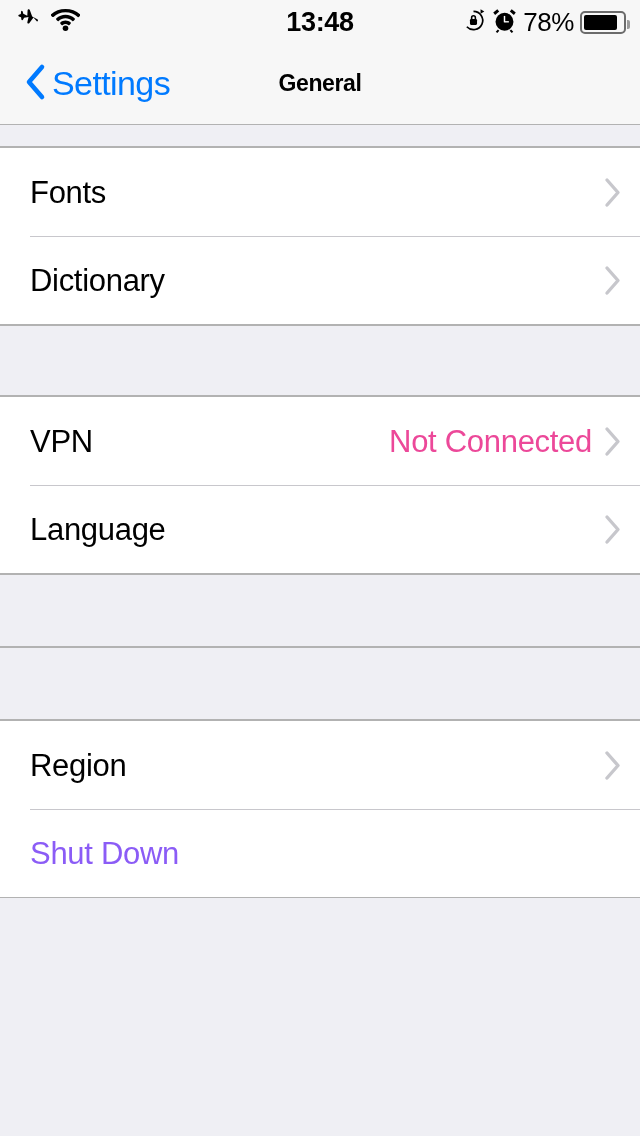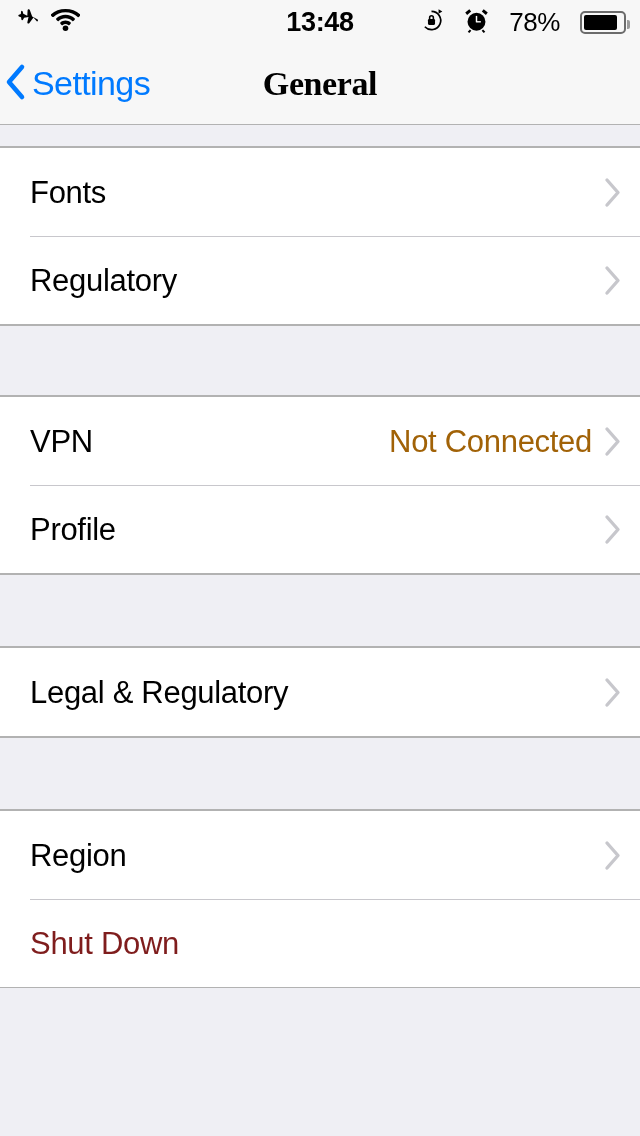--- a/index.html
+++ b/index.html
@@ -51,21 +51,21 @@
   .status-time {
     font-size: 27px;
     font-weight: bold;
     color: #000;
     letter-spacing: -0.3px;
   }
   .status-right {
     margin-left: auto;
     display: flex;
     align-items: center;
-    gap: 20px;
+    gap: 6px;
     flex: 0 0 auto;
   }
   .battery-pct {
     font-size: 26px;
     color: #000;
     letter-spacing: -0.4px;
   }
   .batt-shell {
     position: relative;
     width: 46px;
@@ -97,47 +97,46 @@
   .nav-bar {
     position: relative;
     height: 81px;
     width: 640px;
     background: #F7F7F7;
     border-bottom: 1px solid #B2B2B2;
     box-sizing: border-box;
   }
   .nav-back {
     position: absolute;
-    left: 4px;
+    left: 24px;
     top: 0;
     bottom: 1px;
     display: flex;
     align-items: center;
     gap: 6px;
     padding-right: 10px;
     cursor: pointer;
   }
   .nav-back-label {
     font-size: 34px;
     color: #007AFF;
     letter-spacing: -0.6px;
   }
   .nav-title {
     position: absolute;
     left: 0; right: 0;
     top: 0; bottom: 1px;
     display: flex;
     align-items: center;
     justify-content: center;
-    font-size: 34px;
+    font-size: 23px;
     font-weight: bold;
     color: #000;
     letter-spacing: -0.4px;
     pointer-events: none;
-    font-family: Liberation Serif, serif;
   }
 
   
   .table {
     width: 640px;
     background: #EFEFF4;
   }
   .gap {
     background: #EFEFF4;
     border-top: 1px solid #B2B2B2;
@@ -170,26 +169,26 @@
     height: 1px;
     background: #C8C7CC;
   }
   .row-label {
     font-size: 31px;
     color: #000;
     letter-spacing: -0.3px;
     line-height: 1;
   }
   .row-label.tinted {
-    color: #7f1d1d;
+    color: #8b5cf6;
   }
   .row-detail {
     margin-left: auto;
     font-size: 31px;
-    color: #a16207;
+    color: #ec4899;
     letter-spacing: -0.3px;
     line-height: 1;
     padding-right: 12px;
   }
   .row-chevron {
     margin-left: auto;
     display: flex;
     align-items: center;
     flex: 0 0 auto;
   }
@@ -269,59 +268,49 @@
       <div class="section">
         <div class="row">
           <span class="row-label">Fonts</span>
           <span class="row-chevron">
             <svg width="18" height="31" viewBox="0 0 18 31">
               <path fill="none" stroke="#C7C7CC" stroke-width="3.4" stroke-linecap="round" stroke-linejoin="round" d="M3 3l11 12.5L3 28"></path>
             </svg>
           </span>
         </div>
         <div class="row">
-          <span class="row-label">Regulatory</span>
+          <span class="row-label">Dictionary</span>
           <span class="row-chevron">
             <svg width="18" height="31" viewBox="0 0 18 31">
               <path fill="none" stroke="#C7C7CC" stroke-width="3.4" stroke-linecap="round" stroke-linejoin="round" d="M3 3l11 12.5L3 28"></path>
             </svg>
           </span>
         </div>
       </div>
       <div class="gap" style="height: 71px;"></div>
       <div class="section">
         <div class="row">
           <span class="row-label">VPN</span>
           <span class="row-detail">Not Connected</span>
           <span class="row-chevron">
             <svg width="18" height="31" viewBox="0 0 18 31">
               <path fill="none" stroke="#C7C7CC" stroke-width="3.4" stroke-linecap="round" stroke-linejoin="round" d="M3 3l11 12.5L3 28"></path>
             </svg>
           </span>
         </div>
         <div class="row">
-          <span class="row-label">Profile</span>
+          <span class="row-label">Language</span>
           <span class="row-chevron">
             <svg width="18" height="31" viewBox="0 0 18 31">
               <path fill="none" stroke="#C7C7CC" stroke-width="3.4" stroke-linecap="round" stroke-linejoin="round" d="M3 3l11 12.5L3 28"></path>
             </svg>
           </span>
         </div>
       </div>
       <div class="gap" style="height: 73px;"></div>
-      <div class="section">
-        <div class="row">
-          <span class="row-label">Legal &amp; Regulatory</span>
-          <span class="row-chevron">
-            <svg width="18" height="31" viewBox="0 0 18 31">
-              <path fill="none" stroke="#C7C7CC" stroke-width="3.4" stroke-linecap="round" stroke-linejoin="round" d="M3 3l11 12.5L3 28"></path>
-            </svg>
-          </span>
-        </div>
-      </div>
       <div class="gap" style="height: 73px;"></div>
       <div class="section">
         <div class="row">
           <span class="row-label">Region</span>
           <span class="row-chevron">
             <svg width="18" height="31" viewBox="0 0 18 31">
               <path fill="none" stroke="#C7C7CC" stroke-width="3.4" stroke-linecap="round" stroke-linejoin="round" d="M3 3l11 12.5L3 28"></path>
             </svg>
           </span>
         </div>

